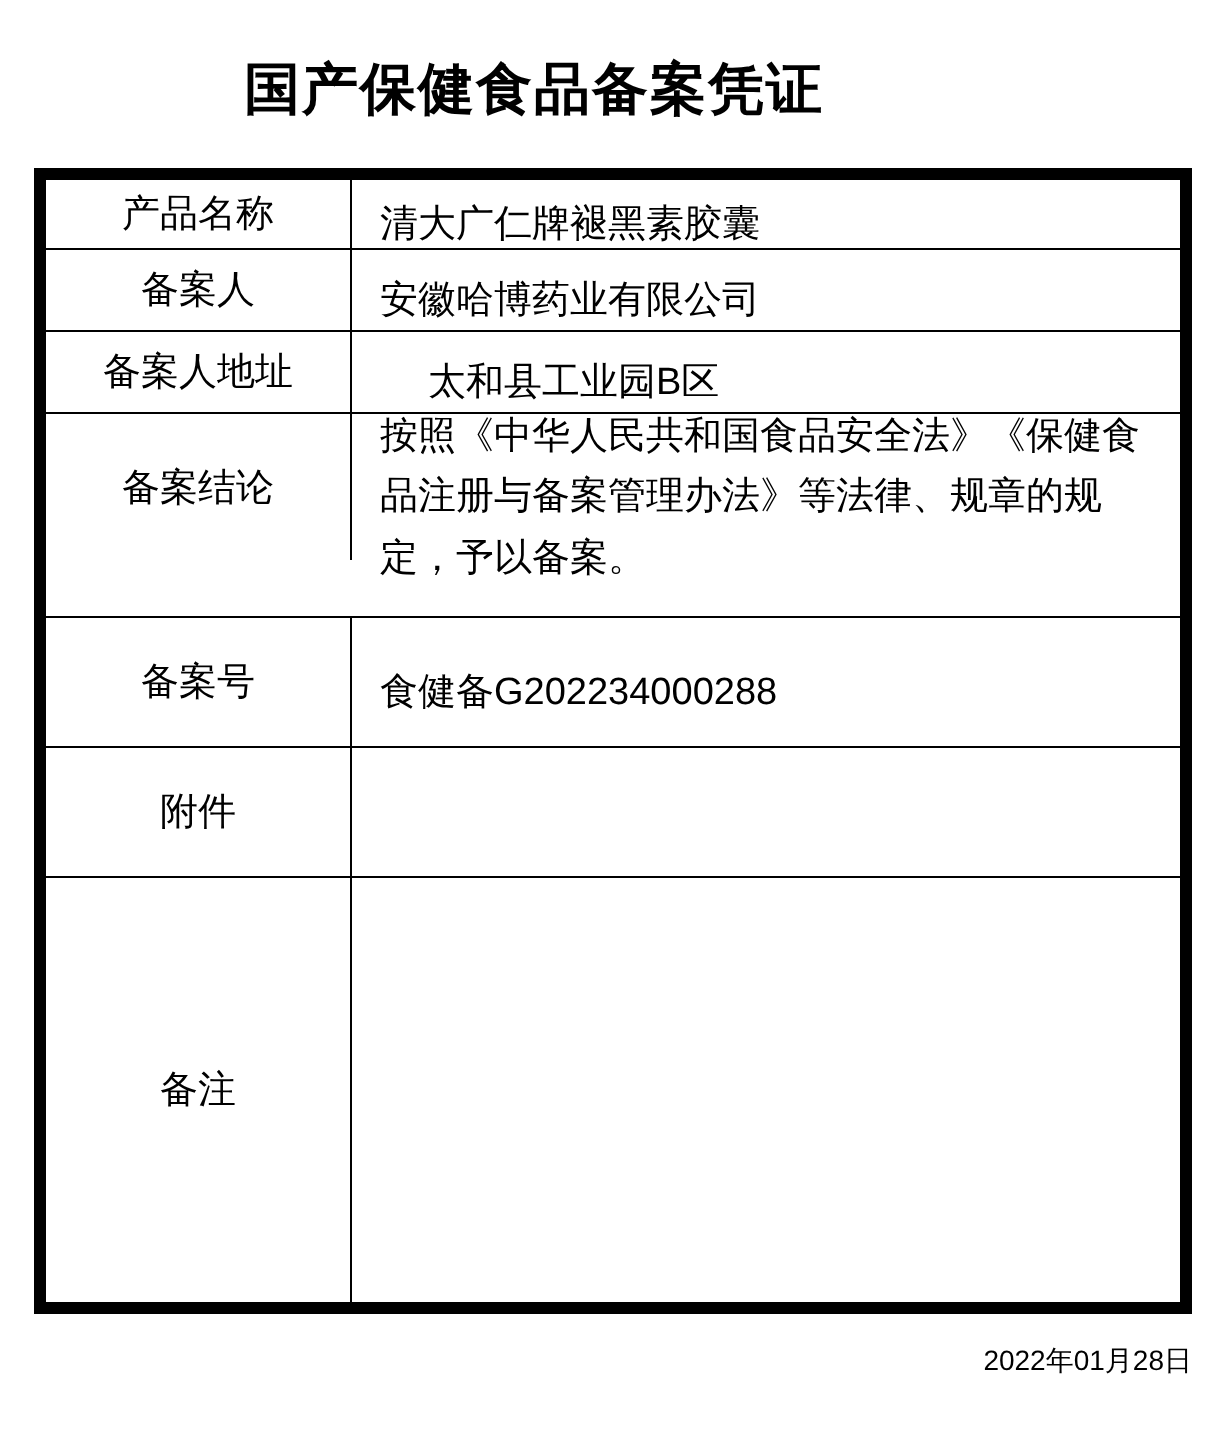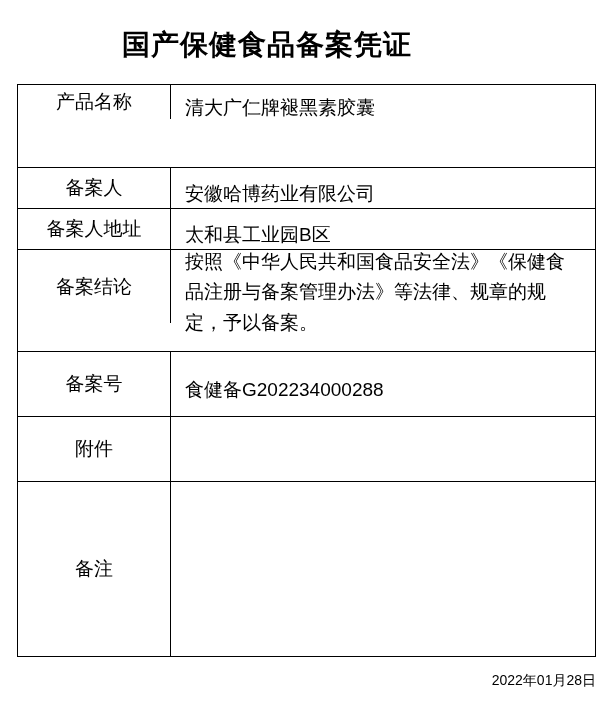--- a/index.html
+++ b/index.html
@@ -28,36 +28,36 @@
     letter-spacing: 1px;
     color: #000000;
   }
   .cert-table {
     position: absolute;
     left: 17px;
     top: 84px;
     width: 579px;
     height: 573px;
     box-sizing: border-box;
-    border: 1px solid #000000;
+    border: 6px solid #000000;
     display: flex;
     flex-direction: column;
     background: #ffffff;
   }
   .row {
     display: flex;
     flex-direction: row;
     flex-shrink: 0;
   }
   .row + .row {
     border-top: 1px solid #000000;
   }
   .row-1 { height: 34px; }
-  .row-2 { height: 40px; margin-top: 48px; }
-  .row-3 { height: 40px; }
+  .row-2 { height: 40px; }
+  .row-3 { height: 40px; gap: 24px; }
   .row-4 { height: 73px; }
   .row-5 { height: 64px; margin-top: 28px; }
   .row-6 { height: 64px; }
   .row-7 { flex: 1 1 auto; }
   .cell-label {
     width: 153px;
     flex-shrink: 0;
     box-sizing: border-box;
     border-right: 1px solid #000000;
     display: flex;

